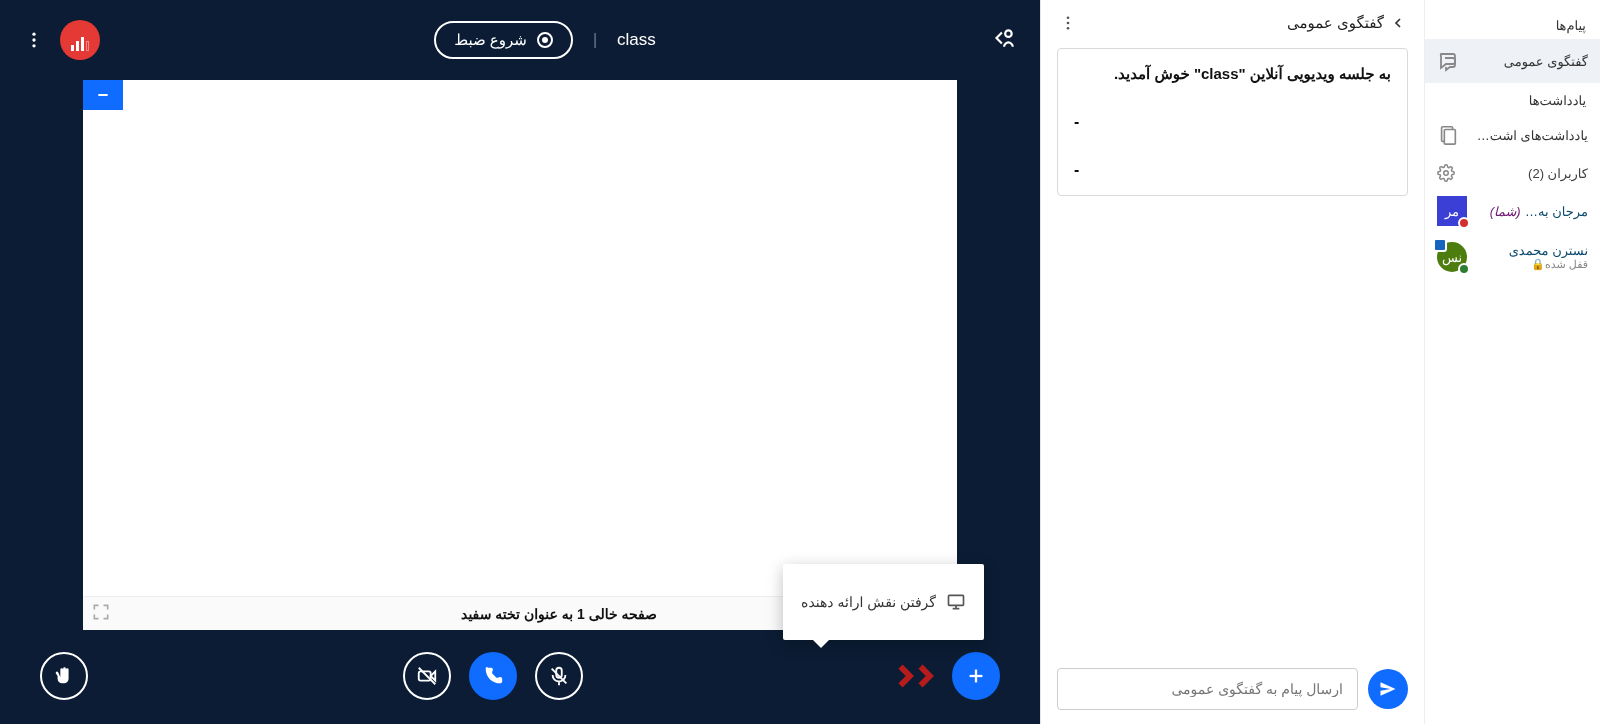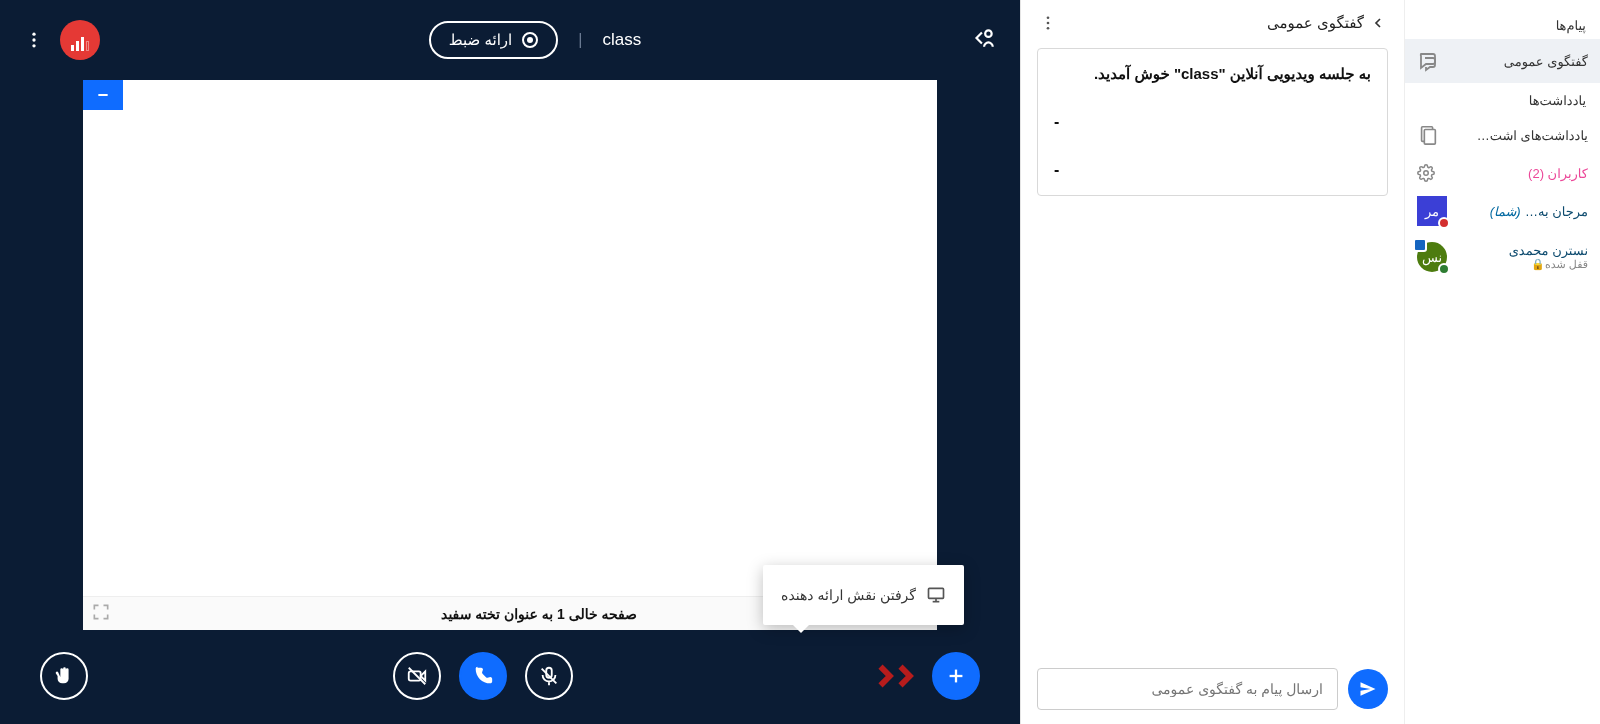--- a/index.html
+++ b/index.html
@@ -11,21 +11,21 @@
     overflow: hidden;
     direction: rtl;
   }
   .app {
     display: flex;
     width: 100%;
     height: 100%;
   }
   
   .sidebar-users {
-    width: 196px;
+    width: 176px;
     background: #fff;
     border-left: 1px solid #eee;
     display: flex;
     flex-direction: column;
     padding-top: 8px;
   }
   .sidebar-section-title {
     font-size: 13px;
     color: #333;
     padding: 10px 14px 6px;
@@ -50,39 +50,39 @@
   }
   .sidebar-item svg { flex-shrink: 0; }
   .users-header {
     display: flex;
     align-items: center;
     justify-content: space-between;
     padding: 8px 12px 6px;
   }
   .users-header .title {
     font-size: 13px;
-    color: #ec4899;
+    color: #404040;
   }
   .gear-icon { color: #888; }
   .user-row {
     display: flex;
     align-items: center;
     gap: 8px;
     padding: 8px 12px;
     justify-content: flex-end;
   }
   .user-name {
     font-size: 13px;
     color: #0c4a6e;
     white-space: nowrap;
     overflow: hidden;
     text-overflow: ellipsis;
     text-align: right;
   }
-  .user-you { font-style: italic; color: #0369a1; }
+  .user-you { font-style: italic; color: #701a75; }
   .user-sub {
     font-size: 11px;
     color: #888;
     text-align: right;
   }
   .avatar {
     width: 30px;
     height: 30px;
     border-radius: 6px;
     display: flex;
@@ -313,29 +313,29 @@
     position: absolute;
     left: 8px;
     color: #aaa;
     cursor: pointer;
   }
 
   
   .tooltip {
     position: absolute;
     background: #fff;
-    padding: 20px 18px;
+    padding: 28px 18px;
     border-radius: 2px;
     box-shadow: 0 4px 16px rgba(0,0,0,0.25);
     font-size: 14px;
     color: #333;
     display: flex;
     align-items: center;
     gap: 10px;
-    bottom: 99px;
+    bottom: 84px;
     right: 56px;
     direction: rtl;
   }
   .tooltip::after {
     content: '';
     position: absolute;
     bottom: -8px;
     left: 30px;
     border: 8px solid transparent;
     border-top-color: #fff;
@@ -467,21 +467,21 @@
           </svg>
         <div class="conn-icon">
           <span style="height:6px"></span>
           <span style="height:10px"></span>
           <span style="height:14px"></span>
           <span style="height:10px;background:#e53935;border:1px solid rgba(255,255,255,0.4)"></span>
         </div>
       </div>
       <div class="main-top-center">
         <div class="record-btn">
-          <span>ارائه ضبط</span>
+          <span>شروع ضبط</span>
           <div class="record-dot"></div>
         </div>
         <span class="sep">|</span>
         <span class="title-text">class</span>
       </div>
       <div class="collapse-user">
         <svg width="26" height="26" viewBox="0 0 24 24" fill="none" stroke="#fff" stroke-width="2">
             <polyline points="11 17 6 12 11 7"></polyline>
             <circle cx="17" cy="8" r="3"></circle>
             <path d="M13 20c0-2 2-4 4-4s4 2 4 4"></path>

